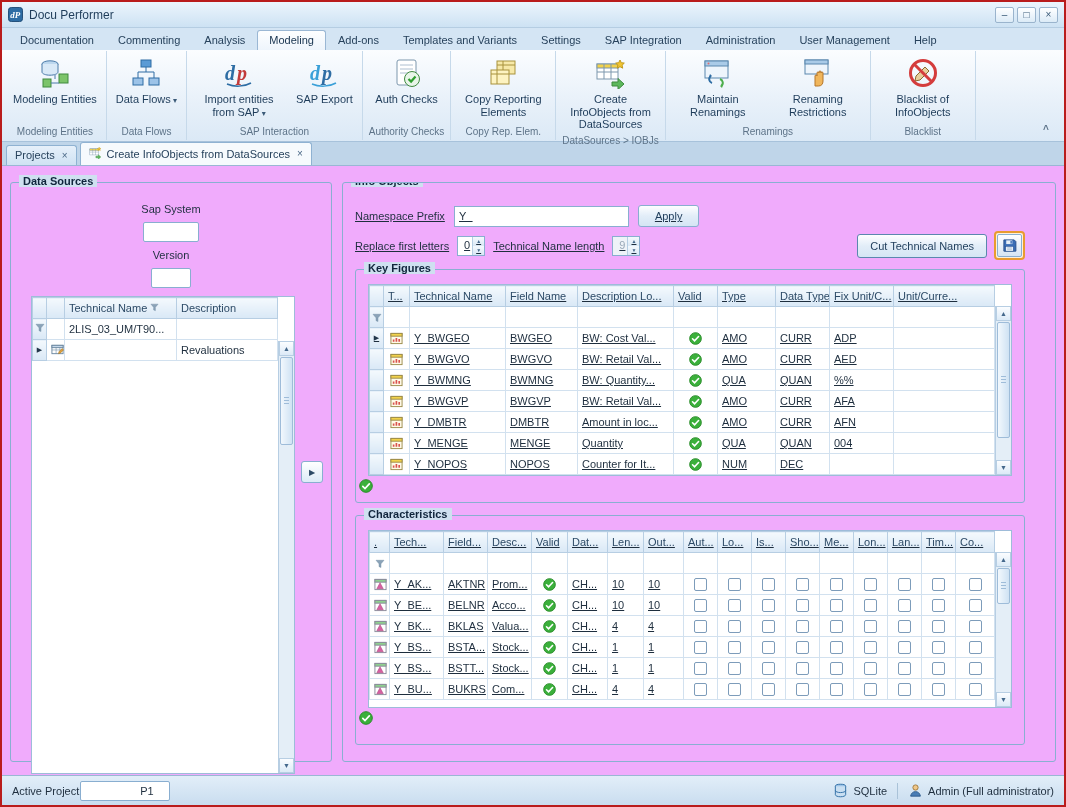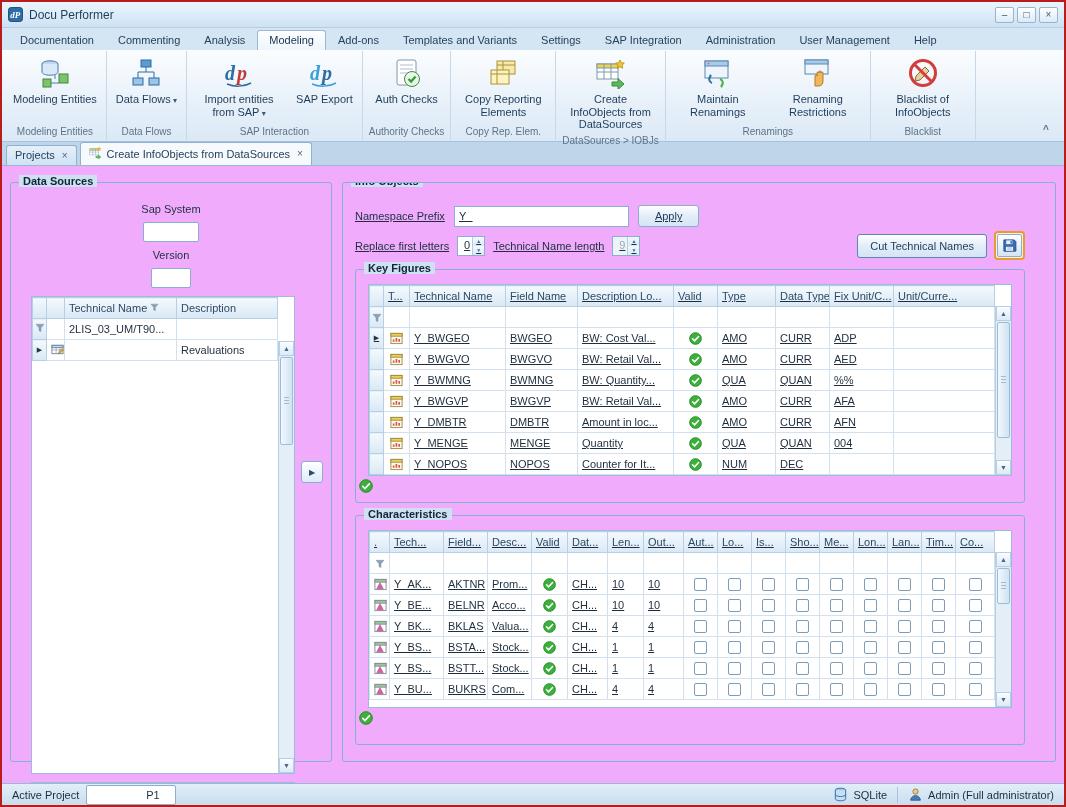--- a/index.html
+++ b/index.html
@@ -99,21 +99,21 @@
 
   .inner.kf-box { margin:10px 30px 0 12px; height:234px; }
   .inner.ch-box { margin:12px 30px 0 12px; height:230px; }
   .table-wrap { position:relative; margin:14px 12px 0; background:#fff; border:1px solid #9ebcd9; overflow:hidden; }
   .kf-wrap { height:192px; }
   .ch-wrap { height:178px; }
   .valid-mark { display:inline-block; margin:3px 0 0 3px; }
   .valid-mark svg { width:14px; height:14px; }
 
   
-  .statusbar { height:22px; border-top:1px solid #9ab7d4; background:linear-gradient(#e2eef9,#c9ddef); display:flex; align-items:center; padding:0 10px; gap:7px; flex:0 0 auto; }
+  .statusbar { height:30px; border-top:1px solid #9ab7d4; background:linear-gradient(#e2eef9,#c9ddef); display:flex; align-items:center; padding:0 10px; gap:1px; flex:0 0 auto; }
   .project-combo { width:90px; }
   .status-right { margin-left:auto; display:flex; align-items:center; gap:5px; color:#1e2e3e; }
   .status-sep { width:1px; height:16px; background:#a9c2d8; margin:0 5px; }
 
   
   .icon11 svg { width:10px; height:10px; vertical-align:middle; }
   .icon13 svg { width:13px; height:13px; vertical-align:middle; }
   .icon14 svg { width:13px; height:13px; vertical-align:middle; }
   .icon16 svg { width:15px; height:15px; vertical-align:middle; }
   span[data-icon] { display:inline-flex; align-items:center; justify-content:center; }

